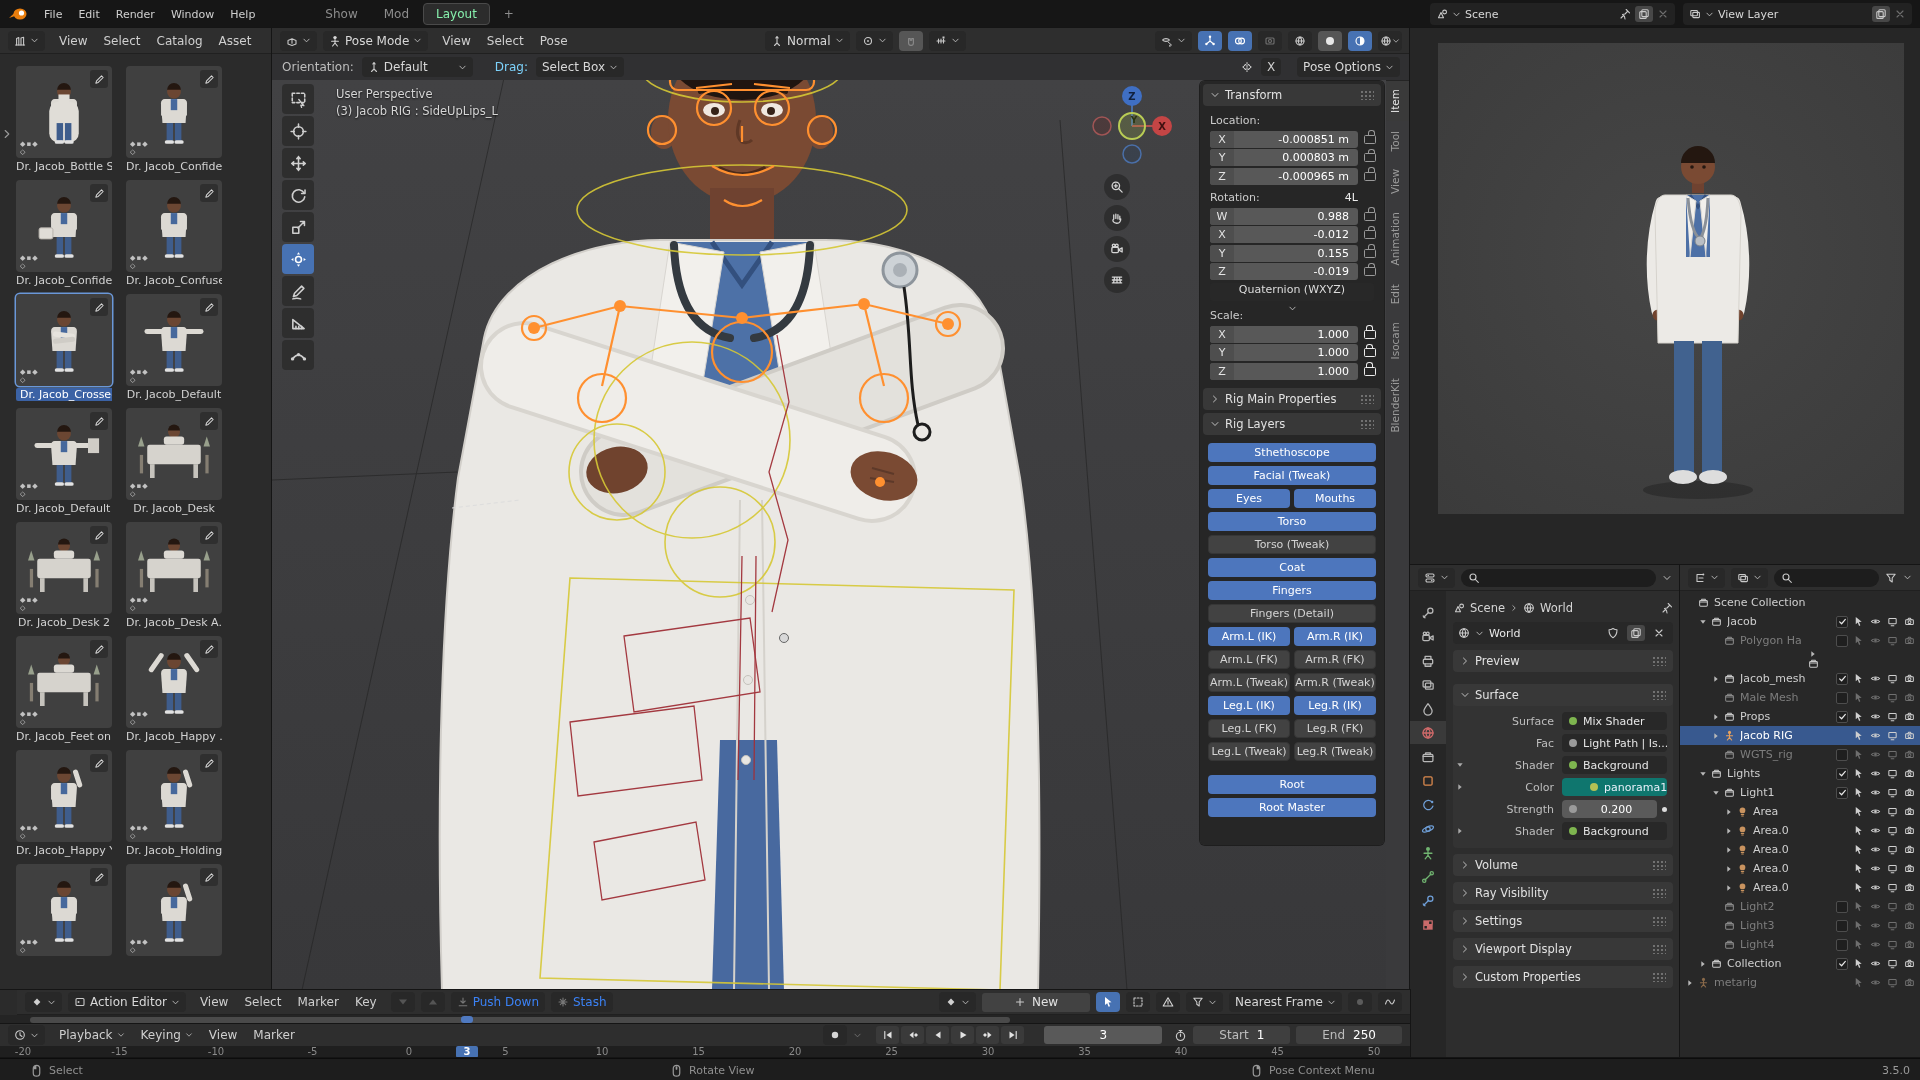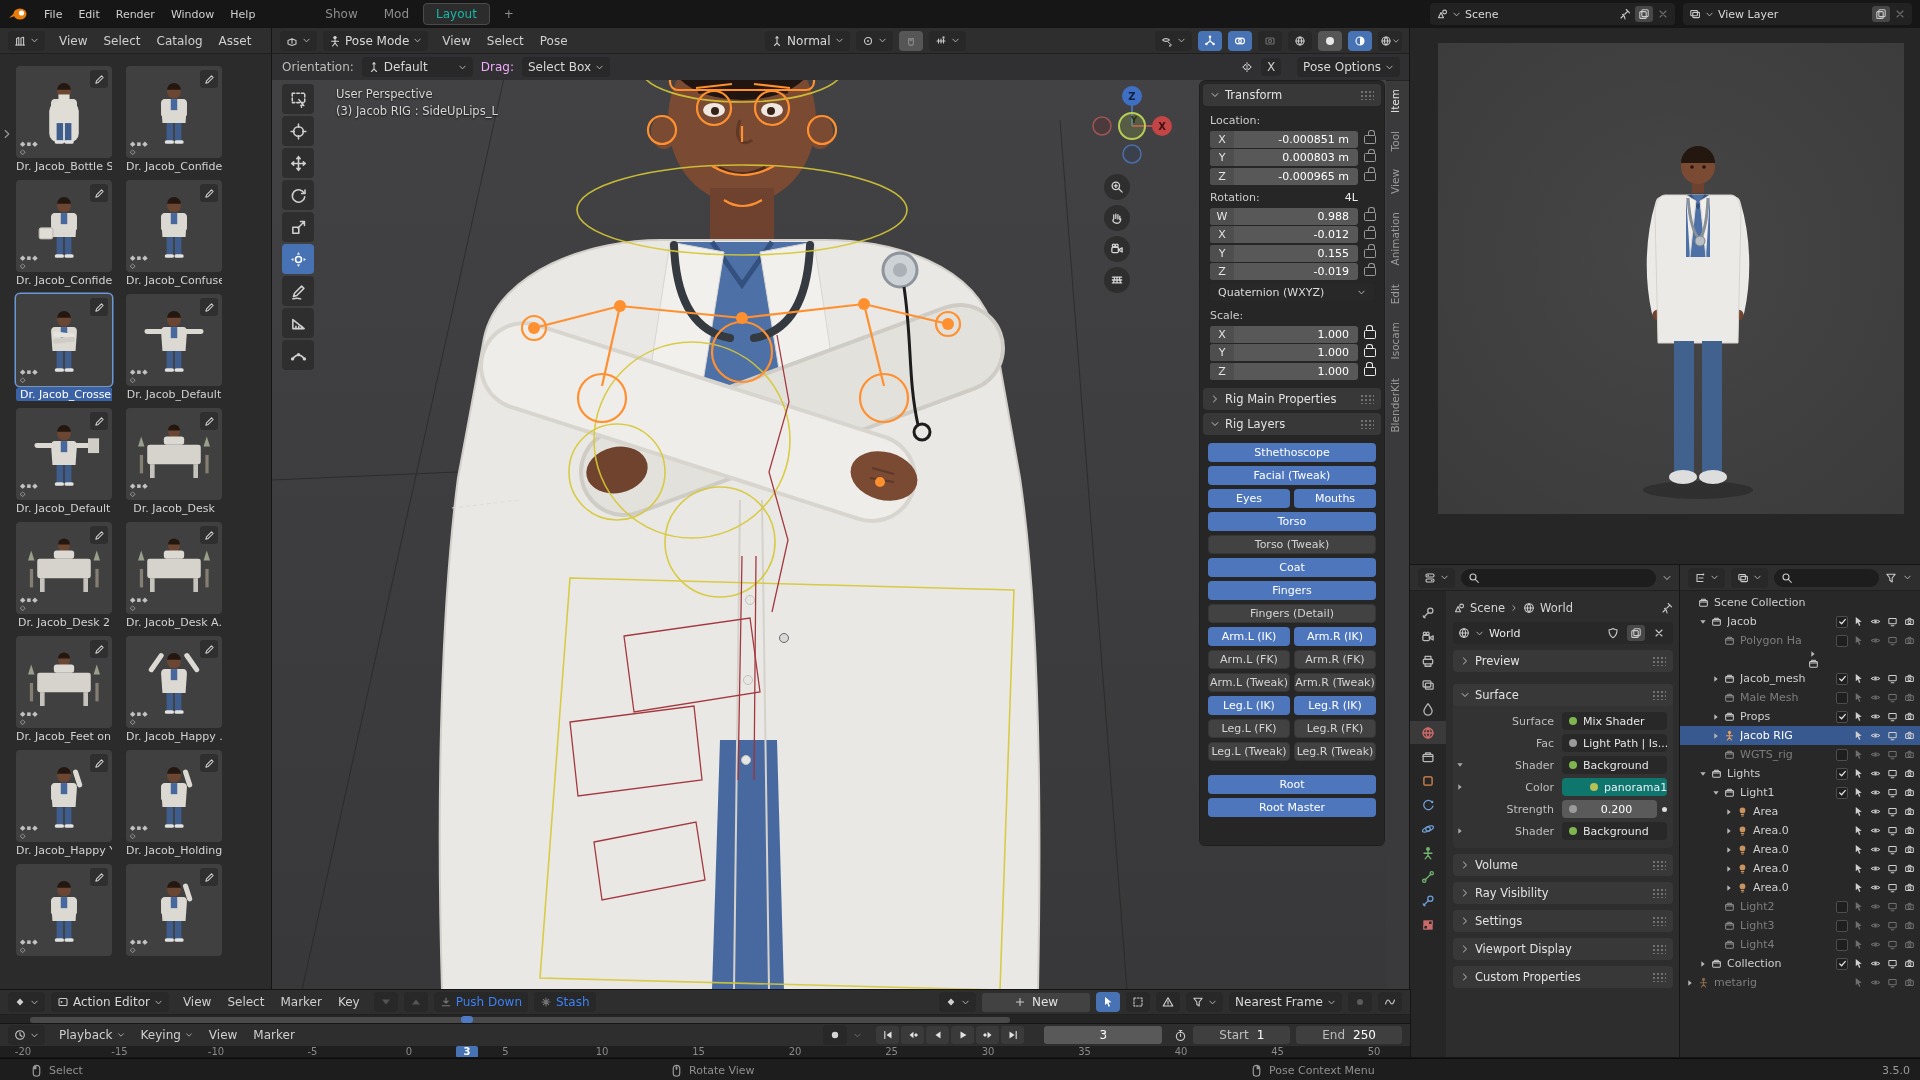--- a/index.html
+++ b/index.html
@@ -12,21 +12,21 @@
   .sq{display:inline-flex;align-items:center;justify-content:center;width:24px;height:20px;background:#282828;border-radius:4px;}
   .sq.blue{background:#4772b3;}
   .sq.lt{background:#565656;}
   .sq.dim svg{opacity:.45;}
   .disabled{color:#3b82f6;}
   .spacer{flex:1;}
   .dots{width:14px;height:10px;background-image:radial-gradient(#8a8a8a 1px,transparent 1.2px);background-size:4px 4px;opacity:.7;}
   
   #topbar{left:0;top:0;width:1920px;height:28px;background:#161616;display:flex;align-items:center;padding:0 8px;gap:2px;}
   .ws-tab{padding:3px 12px;border-radius:4px;color:#8d8d8d;font-size:12px;}
-  .ws-tab.active{background:#2c2c2c;border:1px solid #4a4a4a;color:#14b8a6;text-align:center;}
+  .ws-tab.active{background:#2c2c2c;border:1px solid #4a4a4a;color:#86efac;text-align:center;}
   #ws-tabs{display:flex;gap:2px;margin-left:48px;align-items:center;}
   #topbar .idpill{background:#222;height:22px;}
   
   #assets{left:0;top:28px;width:272px;height:962px;background:#2b2b2b;overflow:hidden;}
   #asset-grid{display:grid;grid-template-columns:96px 96px;column-gap:14px;row-gap:4px;padding:12px 0 0 16px;}
   .asset-card{width:96px;}
   .asset-thumb{position:relative;width:96px;height:92px;background:#404040;border-radius:4px;overflow:hidden;}
   .asset-card.selected .asset-thumb{box-shadow:0 0 0 1.5px #6a97d8;}
   .asset-badge{position:absolute;top:4px;right:4px;width:18px;height:18px;background:rgba(46,46,46,.9);border-radius:3px;display:flex;align-items:center;justify-content:center;}
   .asset-marks{position:absolute;left:4px;bottom:2px;font-size:7px;line-height:8px;color:#c2c2c2;letter-spacing:1px;}
@@ -52,21 +52,21 @@
   .nlabel-row{display:flex;align-items:center;padding:5px 10px 2px;color:#cbcbcb;}
   .nlabel-row .badge{margin-left:auto;margin-right:16px;color:#ededed;}
   .axrow{display:flex;align-items:center;margin:1.5px 8px 1.5px 10px;}
   .axfield{flex:1;display:flex;background:#585858;border-radius:3px;height:17px;align-items:center;color:#fff;overflow:hidden;}
   .axlabel{width:24px;text-align:center;color:#e3e3e3;background:#4e4e4e;line-height:17px;}
   .axvalue{flex:1;text-align:right;padding-right:9px;}
   .lock{position:relative;width:10px;height:7px;border:1.2px solid #999;border-radius:1.5px;margin-left:6px;}
   .lock::before{content:"";position:absolute;width:5px;height:4px;border:1.2px solid #999;border-bottom:none;border-radius:3px 3px 0 0;top:-5.4px;left:3.4px;}
   .lock.closed{border-color:#ececec;}
   .lock.closed::before{left:.6px;border-color:#ececec;}
-  .dd{margin:3px 10px;height:18px;background:#282828;border-radius:3px;display:flex;align-items:center;gap:4px;padding:0 8px;color:#dcdcdc;}
+  .dd{margin:3px 10px;height:18px;background:#282828;border-radius:3px;display:flex;align-items:center;gap:4px;padding:0 8px;color:#dcdcdc;flex-direction:column;}
   #rig-grid{display:grid;grid-template-columns:1fr 1fr;gap:4px;padding:5px 8px 8px;}
   .rig{height:19px;border-radius:4px;display:flex;align-items:center;justify-content:center;font-size:11px;box-sizing:border-box;}
   .rig.on{background:#4d76bd;color:#fff;}
   .rig.off{background:#424242;color:#d4d4d4;border:1px solid #363636;}
   .rig.span2{grid-column:1/-1;}
   .rig.gaptop{margin-top:10px;}
   #npanel-tabs{position:absolute;right:0;top:53px;width:24px;display:flex;flex-direction:column;gap:2px;}
   .ntab{writing-mode:vertical-rl;transform:rotate(180deg);padding:8px 3px;font-size:10.5px;color:#9b9b9b;border-radius:0 3px 3px 0;}
   .ntab.active{background:#3a3a3a;color:#e2e2e2;}
   
@@ -106,21 +106,21 @@
   .oarrow{width:12px;display:flex;justify-content:center;flex:none;}
   .oicon{width:15px;display:flex;justify-content:center;flex:none;}
   .olabel{margin-left:3px;overflow:hidden;text-overflow:clip;flex:1;}
   .octrls{display:flex;align-items:center;gap:4px;flex:none;margin-left:4px;}
   .ocheck{width:12px;height:12px;background:#1f1f1f;border:1px solid #4d4d4d;border-radius:2px;display:flex;align-items:center;justify-content:center;box-sizing:border-box;}
   .ocheck.none{background:transparent;border:none;}
   .octl{width:13px;display:flex;justify-content:center;}
   .search{flex:1;background:#1d1d1d;border-radius:9px;height:18px;display:flex;align-items:center;padding:0 7px;gap:4px;}
   
   #dopesheet{left:0;top:990px;width:1410px;height:34px;background:#2b2b2b;}
-  #dope-header{height:24px;display:flex;align-items:center;gap:6px;padding:0 8px;background:#2e2e2e;border-bottom:1px solid #202020;font-size:12px;}
+  #dope-header{height:24px;display:flex;align-items:center;gap:6px;padding:0 8px;background:#2e2e2e;border-bottom:1px solid #202020;font-size:12px;margin-left:17px;}
   #dope-strip{position:relative;height:9px;background:#242424;}
   .hscroll{position:absolute;left:30px;right:400px;top:1.5px;height:6px;background:#4a4a4a;border-radius:3px;}
   .frame-marker{position:absolute;width:12px;height:7px;top:1px;border-radius:3px;background:#4f79c0;}
   #timeline{left:0;top:1024px;width:1410px;height:34px;background:#262626;}
   #tl-header{height:22px;display:flex;align-items:center;gap:6px;padding:0 8px;background:#2e2e2e;font-size:12px;}
   #ruler{position:relative;height:12px;background:#1f1f1f;overflow:hidden;font-size:10px;color:#8a8a8a;}
   .rlabel{position:absolute;top:0;width:24px;text-align:center;}
   .curframe{position:absolute;top:0;width:22px;height:12px;background:#4772b3;color:#fff;font-weight:bold;text-align:center;border-radius:2px;font-size:10px;line-height:12px;}
   .pbtn{display:inline-flex;align-items:center;justify-content:center;width:23px;height:18px;background:#3a3a3a;border-radius:3px;}
   .framefield{width:118px;height:18px;background:#595959;border-radius:3px;color:#fff;display:flex;align-items:center;justify-content:center;}
@@ -890,21 +890,21 @@
         </span>
       <span style="min-width:70px">Default</span>
       <span>
           <svg width="9" height="9" viewBox="0 0 12 12">
             <g fill="none" stroke="#c9c9c9" stroke-width="1.1" stroke-linecap="round" stroke-linejoin="round">
               <path d="M2.5,4.2 L6,7.8 L9.5,4.2"></path>
             </g>
           </svg>
         </span>
     </span>
-    <span style="color:#f0abfc;margin-left:0">Drag:</span>
+    <span style="color:#7dd3fc;margin-left:14px">Drag:</span>
     <span class="pill">
       <span>Select Box</span>
       <span>
           <svg width="9" height="9" viewBox="0 0 12 12">
             <g fill="none" stroke="#c9c9c9" stroke-width="1.1" stroke-linecap="round" stroke-linejoin="round">
               <path d="M2.5,4.2 L6,7.8 L9.5,4.2"></path>
             </g>
           </svg>
         </span>
     </span>

